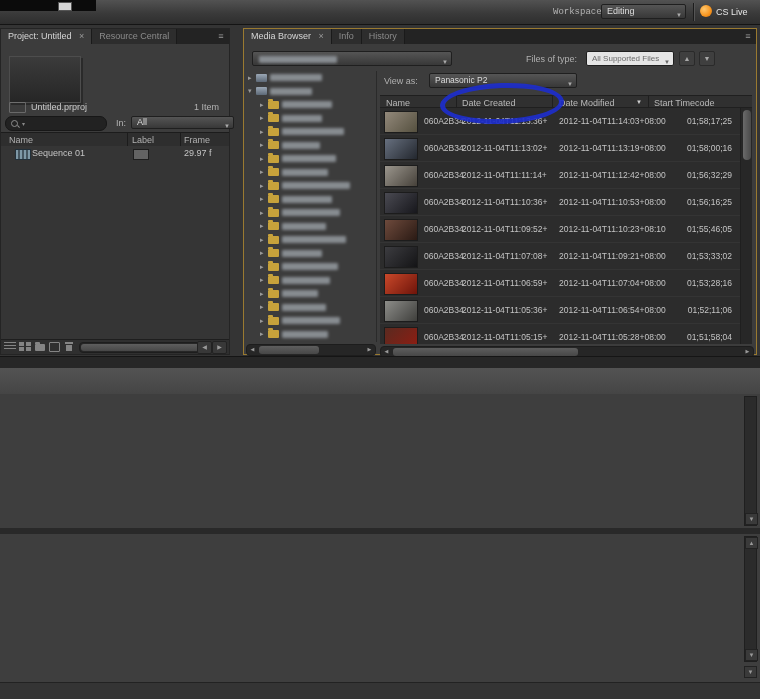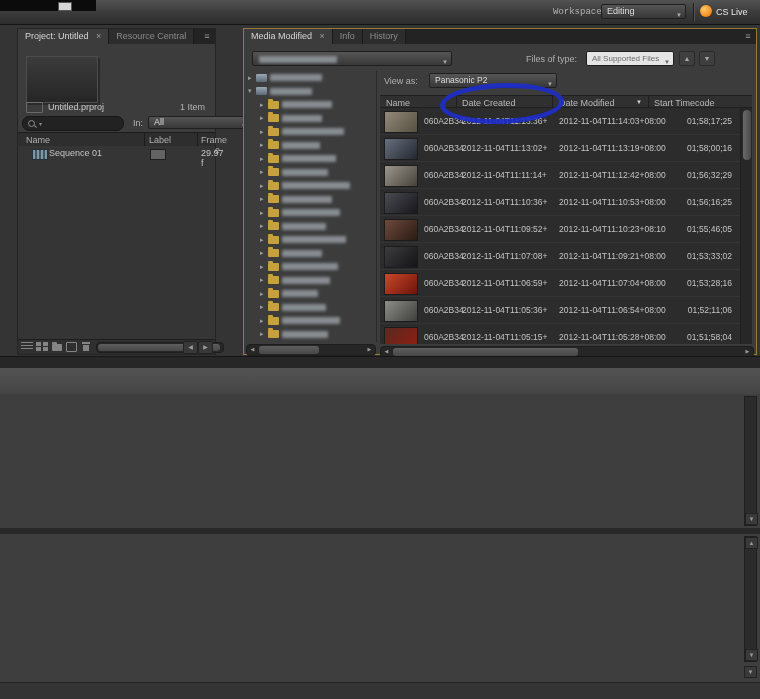--- a/index.html
+++ b/index.html
@@ -24,21 +24,21 @@
   
   .panel{position:absolute;background:#3c3c3c;box-sizing:border-box;border:1px solid #242424;}
   .tabbar{position:absolute;left:0;top:0;right:0;height:15px;background:#232323;display:flex;align-items:stretch;}
   .tab{padding:2px 7px 0 7px;color:#8b8b8b;background:#2d2d2d;border-right:1px solid #1a1a1a;white-space:nowrap;cursor:default;}
   .tab.active{background:#3c3c3c;color:#d6d6d6;}
   .tabclose{margin-left:5px;color:#9a9a9a;font-size:9px;}
   .tab-spacer{flex:1;}
   .panel-menu{width:16px;text-align:center;color:#9a9a9a;font-size:9px;padding-top:2px;}
 
   
-  #project-panel{left:0;top:28px;width:199px;height:327px;margin-left:17px;}
+  #project-panel{left:0;top:28px;width:230px;height:327px;}
   .preview{position:absolute;left:8px;top:27px;width:70px;height:45px;background:linear-gradient(#3b3b3b,#262626);
     border:1px solid #4d4d4d;box-shadow:2px 2px 0 #2a2a2a;}
   .proj-file-icon{position:absolute;left:8px;top:73px;width:15px;height:9px;border:1px solid #7c7c7c;border-radius:1px;opacity:.7;}
   .proj-name{position:absolute;left:30px;top:73px;color:#c9c9c9;}
   .proj-count{position:absolute;right:10px;top:73px;color:#b3b3b3;}
   .searchbox{position:absolute;left:4px;top:87px;width:100px;height:13px;background:#222;border:1px solid #171717;border-radius:7px;}
   .mag{position:absolute;left:5px;top:3px;width:5px;height:5px;border:1px solid #8d8d8d;border-radius:50%;}
   .mag::after{content:"";position:absolute;left:5px;top:5px;width:3px;height:1px;background:#8d8d8d;transform:rotate(45deg);}
   .search-caret{position:absolute;left:16px;top:3px;font-size:6px;color:#888;}
   .in-label{position:absolute;left:115px;top:89px;color:#b3b3b3;}
@@ -71,21 +71,21 @@
   #media-panel{left:243px;top:28px;width:514px;height:327px;border:1px solid #9a7a30;}
   .path-dd{left:8px;top:22px;width:200px;height:15px;}
   .blurbar{display:inline-block;height:7px;background:#9aa0a6;border-radius:1px;filter:blur(1.6px);opacity:.8;}
   .path-dd .blurbar{position:absolute;left:6px;top:4px;width:78px;}
   .fot-label{position:absolute;left:282px;top:25px;color:#b0b0b0;}
   .fot-dd{left:342px;top:22px;width:88px;height:15px;color:#6b6b6b;background:#e5e5e5;font-size:8px;}
   .fot-dd .caret{color:#666;}
   .navbtn{position:absolute;top:22px;width:16px;height:15px;background:#3f3f3f;border:1px solid #2a2a2a;
     border-radius:2px;color:#a8a8a8;font-size:7px;text-align:center;line-height:14px;box-sizing:border-box;}
   .viewas-label{position:absolute;left:140px;top:47px;color:#b0b0b0;}
-  .viewas-dd{left:185px;top:44px;width:128px;height:15px;font-size:8.5px;}
+  .viewas-dd{left:185px;top:44px;width:148px;height:15px;font-size:8.5px;}
   .tree{position:absolute;left:4px;top:42px;width:126px;height:272px;overflow:hidden;}
   .tree-item{display:flex;align-items:center;height:13.5px;font-size:8px;}
   .tri{width:8px;color:#9a9a9a;font-size:7px;flex:none;}
   .tree-icon{flex:none;margin-right:3px;position:relative;}
   .icon-folder{width:11px;height:8px;background:#c7a23b;border-radius:1px;}
   .icon-folder::before{content:"";position:absolute;top:-2px;left:0;width:5px;height:2px;background:#c7a23b;border-radius:1px 1px 0 0;}
   .icon-drive{width:11px;height:8px;background:linear-gradient(#9aa7b5,#5d6977);border-radius:1px;}
   .vdivider{position:absolute;left:132px;top:42px;bottom:12px;width:1px;background:#2a2a2a;}
   .mb-header{position:absolute;left:136px;top:66px;width:372px;height:13px;background:#303030;
     border:1px solid #1f1f1f;border-left:none;border-right:none;color:#b8b8b8;box-sizing:border-box;}
@@ -194,21 +194,21 @@
         <div class="hthumb" style="left:1px;width:122px;"></div>
       </div>
       <span class="arrbtn" style="right:17px;top:1px;">◀</span>
       <span class="arrbtn" style="right:2px;top:1px;">▶</span>
     </div>
   </div>
 
   <div class="panel" id="media-panel">
     <div class="tabbar">
       <div class="tab active">
-        <span>Media Modified</span>
+        <span>Media Browser</span>
         <span class="tabclose">×</span>
       </div>
       <div class="tab">
         <span>Info</span>
       </div>
       <div class="tab">
         <span>History</span>
       </div>
       <div class="tab-spacer"></div>
       <div class="panel-menu">≡</div>

